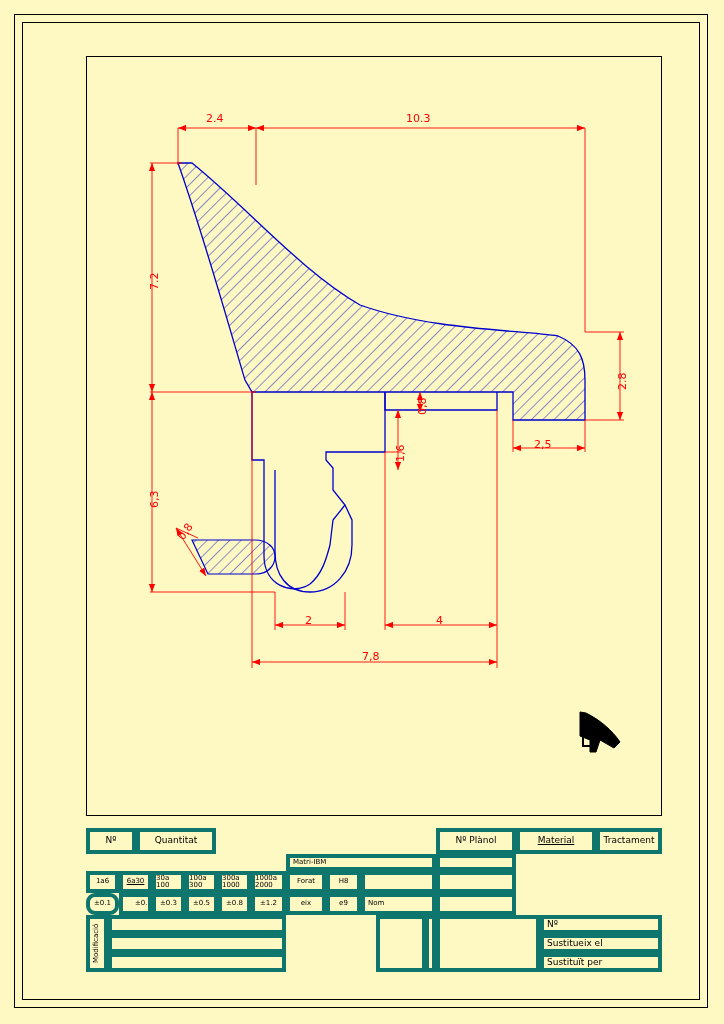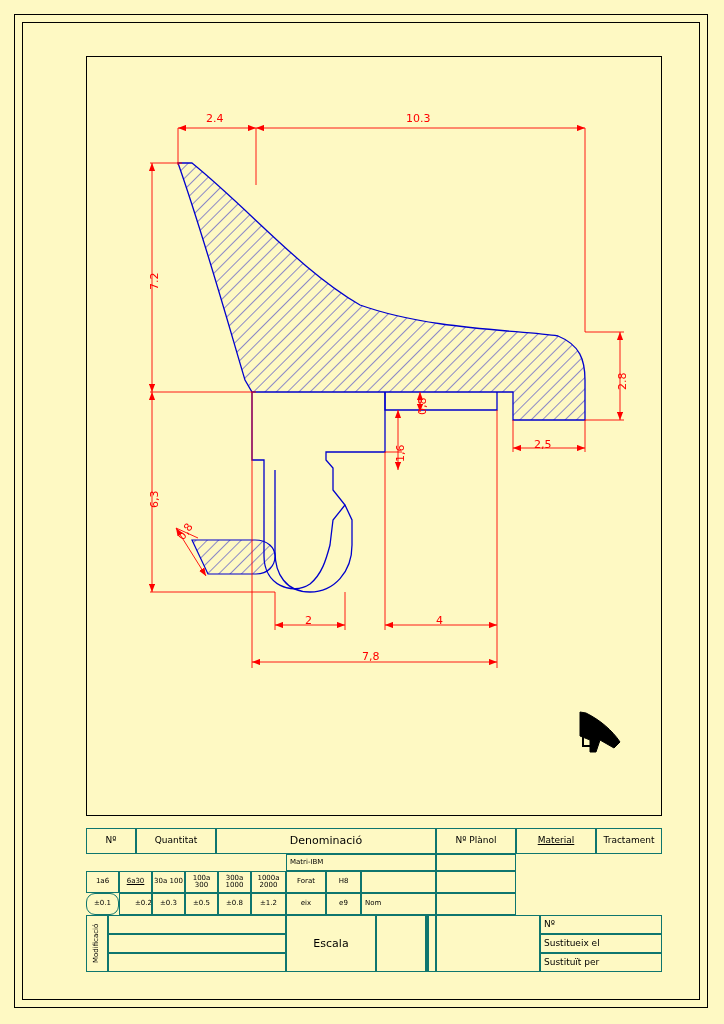--- a/index.html
+++ b/index.html
@@ -60,28 +60,27 @@
   .title-block {
     position: absolute;
     left: 86px;
     top: 828px;
     width: 576px;
     height: 144px;
   }
   .tb-cell {
     position: absolute;
     box-sizing: border-box;
-    border: 1px solid #0f766e;
+    border: 4px solid #0f766e;
     font-family: "DejaVu Sans", sans-serif;
     font-size: 9px;
     color: #000000;
     display: flex;
     align-items: center;
     justify-content: center;
-    text-align: center;
     line-height: 1.05;
     overflow: hidden;
     background: transparent;
   }
   .tb-cell.left { justify-content: flex-start; padding-left: 3px; }
   .tb-cell.big { font-size: 11px; }
   .tb-cell.tiny { font-size: 7px; }
   .tb-cell.vert {
     writing-mode: vertical-rl;
     transform: rotate(180deg);
@@ -226,21 +225,20 @@
   <div class="dim-text rot" style="left:148px; top:508px;">6,3</div>
   <div class="dim-text rot45" style="left:175px; top:535px;">0,8</div>
   <div class="dim-text" style="left:305px; top:614px;">2</div>
   <div class="dim-text" style="left:436px; top:614px;">4</div>
   <div class="dim-text" style="left:362px; top:650px;">7,8</div>
 
   <div class="title-block">
 
     <div class="tb-cell" style="left:0px;   top:0px;  width:50px;  height:26px;">Nº</div>
     <div class="tb-cell" style="left:50px;  top:0px;  width:80px;  height:26px;">Quantitat</div>
-    <div class="tb-cell big" style="left:130px; top:0px;  width:220px; height:26px;">Denominació</div>
     <div class="tb-cell" style="left:350px; top:0px;  width:80px;  height:26px;">Nº Plànol</div>
     <div class="tb-cell" style="left:430px; top:0px;  width:80px;  height:26px;text-decoration:underline;">Material</div>
     <div class="tb-cell" style="left:510px; top:0px;  width:66px;  height:26px;">Tractament</div>
 
     <div class="tb-cell tiny left" style="left:200px; top:26px; width:150px; height:17px;">Matri-IBM</div>
     <div class="tb-cell" style="left:350px; top:26px; width:80px;  height:17px;"></div>
 
     <div class="tb-cell tiny" style="left:0px;   top:43px; width:33px; height:22px;">1a6</div>
     <div class="tb-cell tiny" style="left:33px;  top:43px; width:33px; height:22px;text-decoration:underline;">6a30</div>
     <div class="tb-cell tiny" style="left:66px;  top:43px; width:33px; height:22px;">30a
@@ -264,21 +262,20 @@
     <div class="tb-cell tiny" style="left:165px; top:65px; width:35px; height:22px;">±1.2</div>
     <div class="tb-cell tiny" style="left:200px; top:65px; width:40px; height:22px;">eix</div>
     <div class="tb-cell tiny" style="left:240px; top:65px; width:35px; height:22px;">e9</div>
     <div class="tb-cell tiny left" style="left:275px; top:65px; width:75px; height:22px;">Nom</div>
     <div class="tb-cell" style="left:350px; top:65px; width:80px; height:22px;"></div>
 
     <div class="tb-cell vert" style="left:0px;   top:87px; width:22px;  height:57px;">Modificació</div>
     <div class="tb-cell" style="left:22px;  top:87px; width:178px; height:19px;"></div>
     <div class="tb-cell" style="left:22px;  top:106px; width:178px; height:19px;"></div>
     <div class="tb-cell" style="left:22px;  top:125px; width:178px; height:19px;"></div>
-    <div class="tb-cell big" style="left:200px; top:87px; width:90px;  height:57px;">Escala</div>
     <div class="tb-cell" style="left:290px; top:87px; width:50px;  height:57px;"></div>
     <div class="tb-cell" style="left:340px; top:87px; width:10px;  height:57px; border-left-width:3px;"></div>
     <div class="tb-cell" style="left:350px; top:87px; width:104px; height:57px;"></div>
     <div class="tb-cell left" style="left:454px; top:87px; width:122px; height:19px;">Nº</div>
     <div class="tb-cell left" style="left:454px; top:106px; width:122px; height:19px;">Sustitueix el</div>
     <div class="tb-cell left" style="left:454px; top:125px; width:122px; height:19px;">Sustituït per</div>
   </div>
 
 </div>
 

